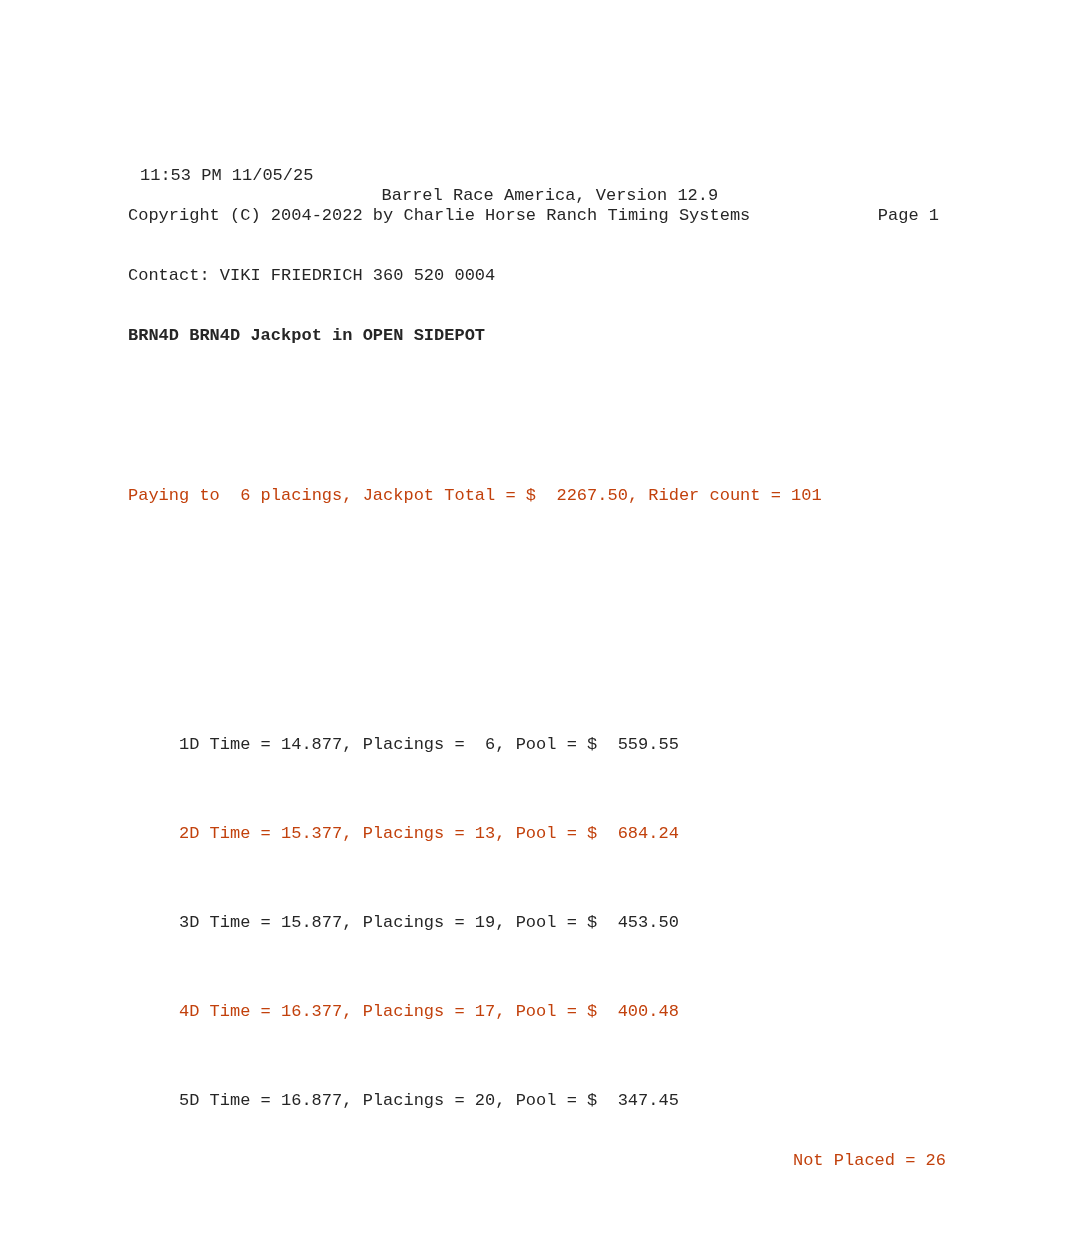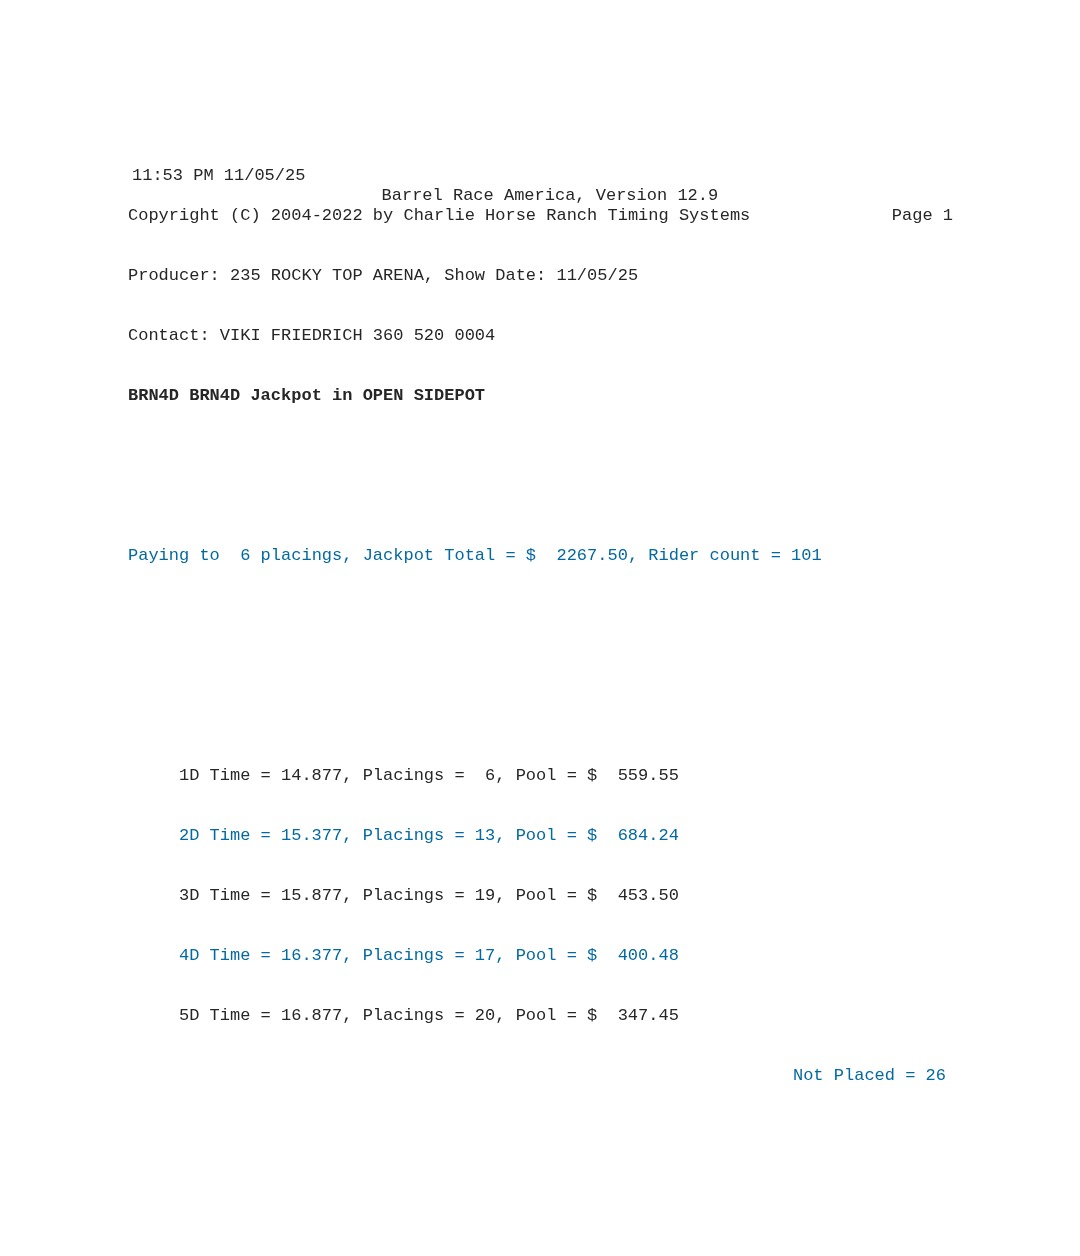--- a/index.html
+++ b/index.html
@@ -21,46 +21,45 @@
     font-family: "Liberation Mono", "DejaVu Sans Mono", monospace;
     font-size: 17px;
     line-height: 20px;
     color: #262626;
     white-space: pre;
   }
   .line { height: 20px; white-space: pre; }
   .blank { height: 20px; }
   .center { text-align: left; }
   .bold { font-weight: bold; }
-  [data-variant="blue"] { color: #0369a1; }
+  [data-variant="blue"] { color: #c2410c; }
   [data-variant="ink"]  { color: #262626; }
 
   
   .hline { position: relative; height: 20px; }
-  .hline .seg-time  { position: absolute; left: 4px; text-align: right; }
+  .hline .seg-time  { position: absolute; left: 12px; text-align: right; }
   .hline .seg-title { position: absolute; left: 22.5ch; margin-left: 24px; }
-  .hline .seg-page  { position: absolute; left: 73.5ch; margin-left: 14px; }
+  .hline .seg-page  { position: absolute; left: 73.5ch; }
 
   
-  .division-line { padding-left: 5ch; }
+  .division-line { padding-left: 5ch; margin-top: 29px; }
   .notplaced-line { padding-left: 21.5ch; text-align: right; }
 </style>
 </head>
 <body>
 
 <div class="page">
 
   
   <div class="hline">
     <span class="seg-time">11:53 PM 11/05/25</span>
     <span class="seg-title">Barrel Race America, Version 12.9</span>
     <span class="seg-page">Page 1</span>
   </div>
   <div class="line center">Copyright (C) 2004-2022 by Charlie Horse Ranch Timing Systems</div>
-  <div class="line center">Producer: 235 ROCKY TOP ARENA, Show Date: 11/05/25</div>
   <div class="line center">Contact: VIKI FRIEDRICH 360 520 0004</div>
   <div class="line center bold">BRN4D BRN4D Jackpot in OPEN SIDEPOT</div>
 
   <div class="blank"></div>
 
   <div class="line" data-variant="blue">Paying to  6 placings, Jackpot Total = $  2267.50, Rider count = 101</div>
 
   <div class="blank"></div>
 
   

